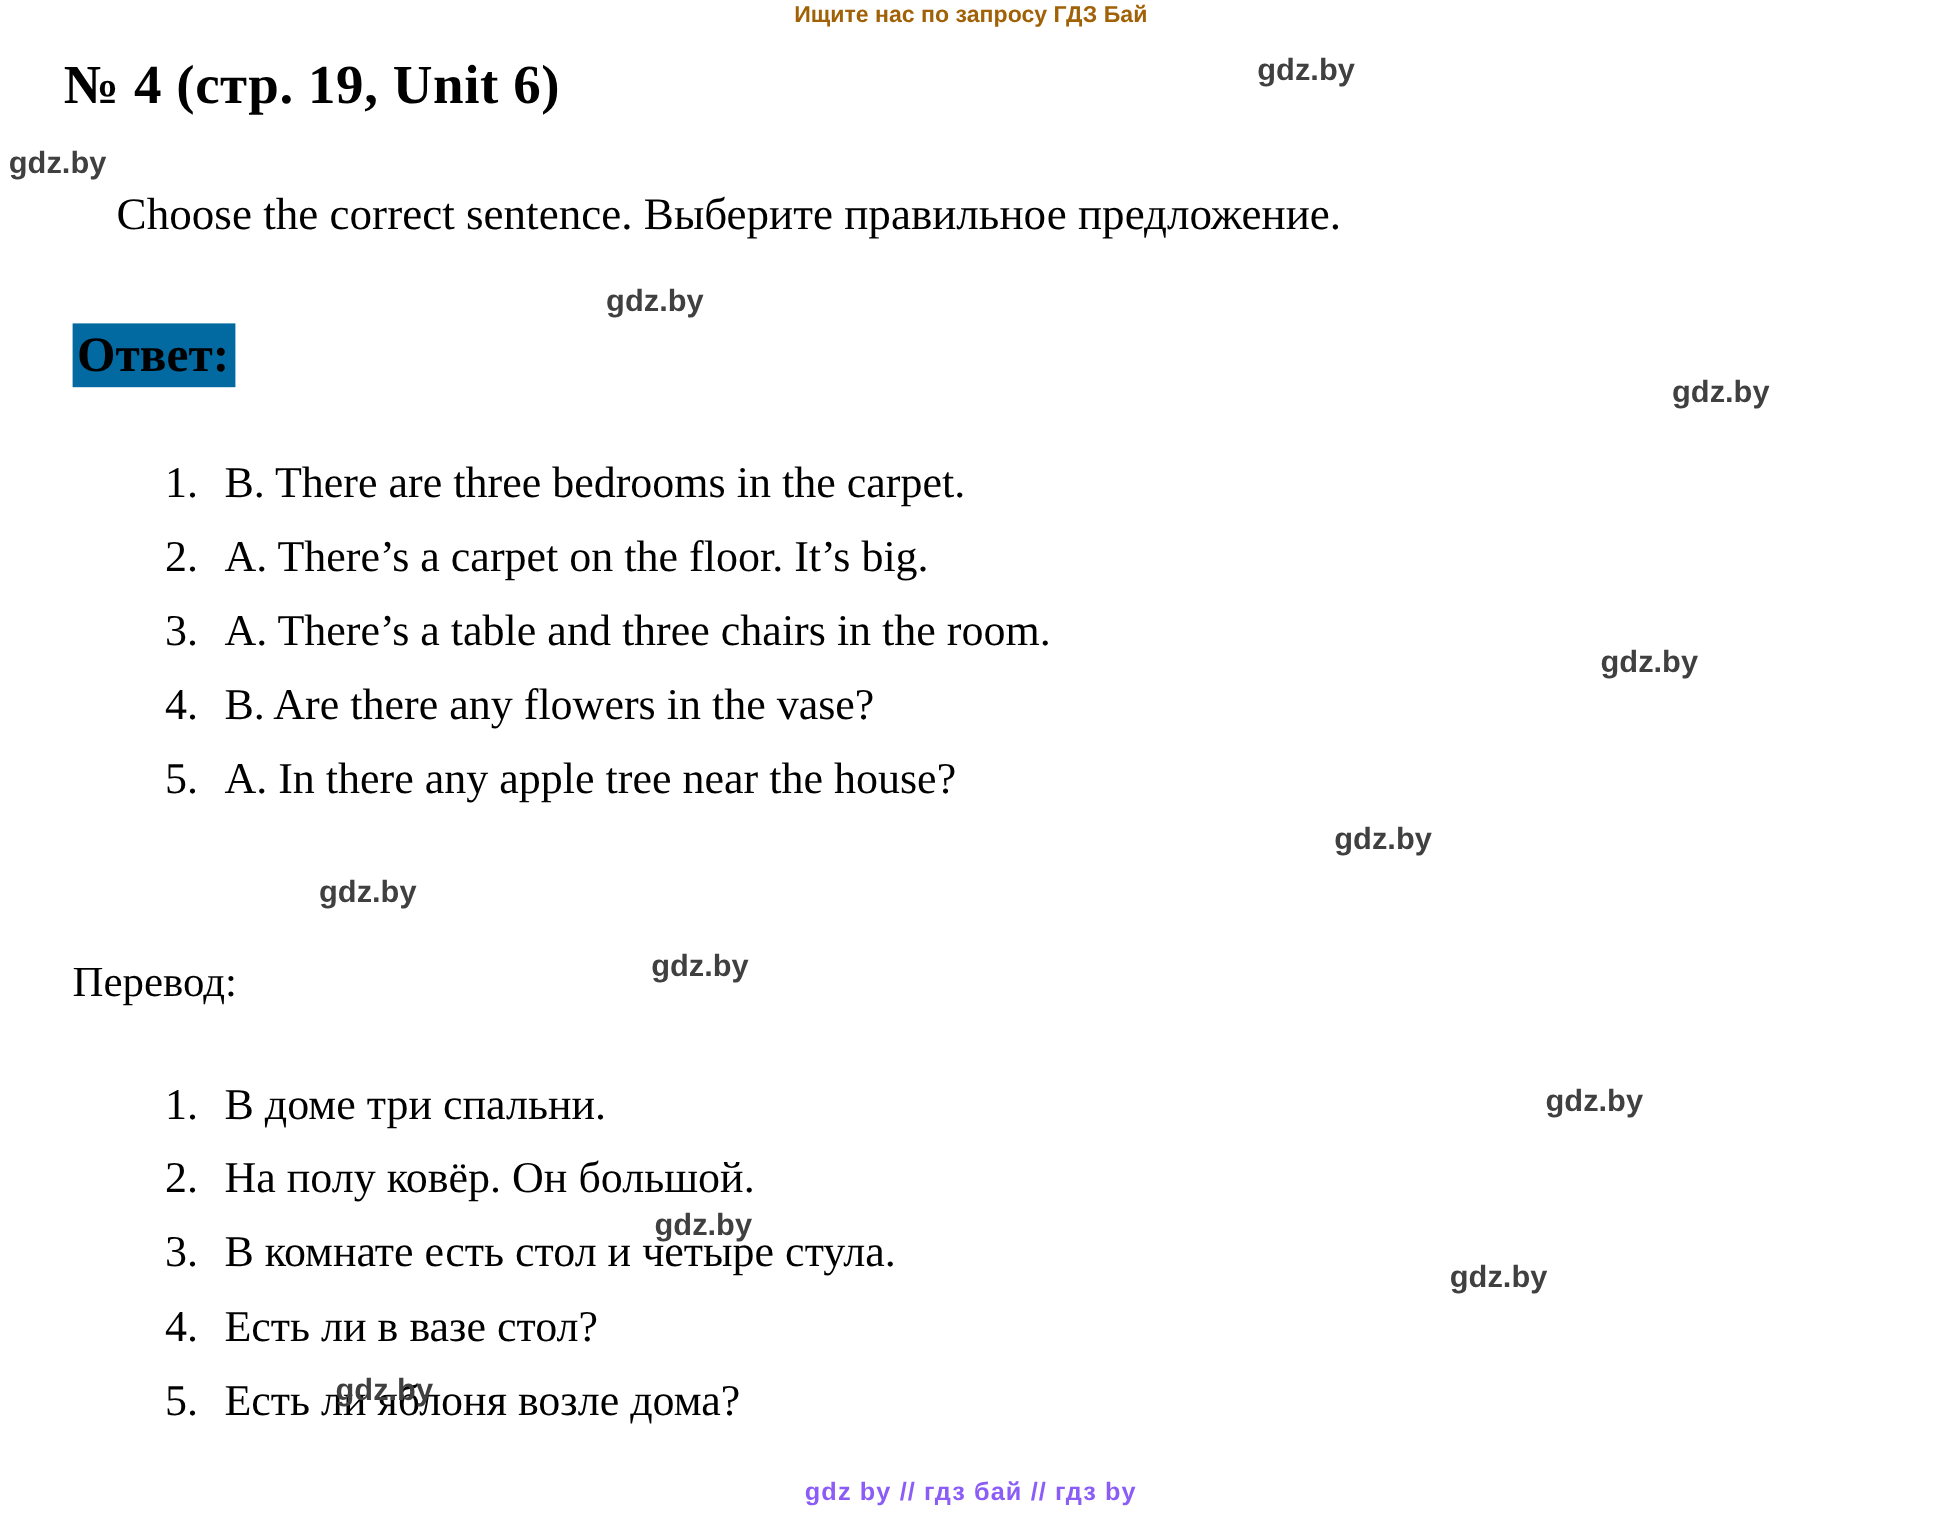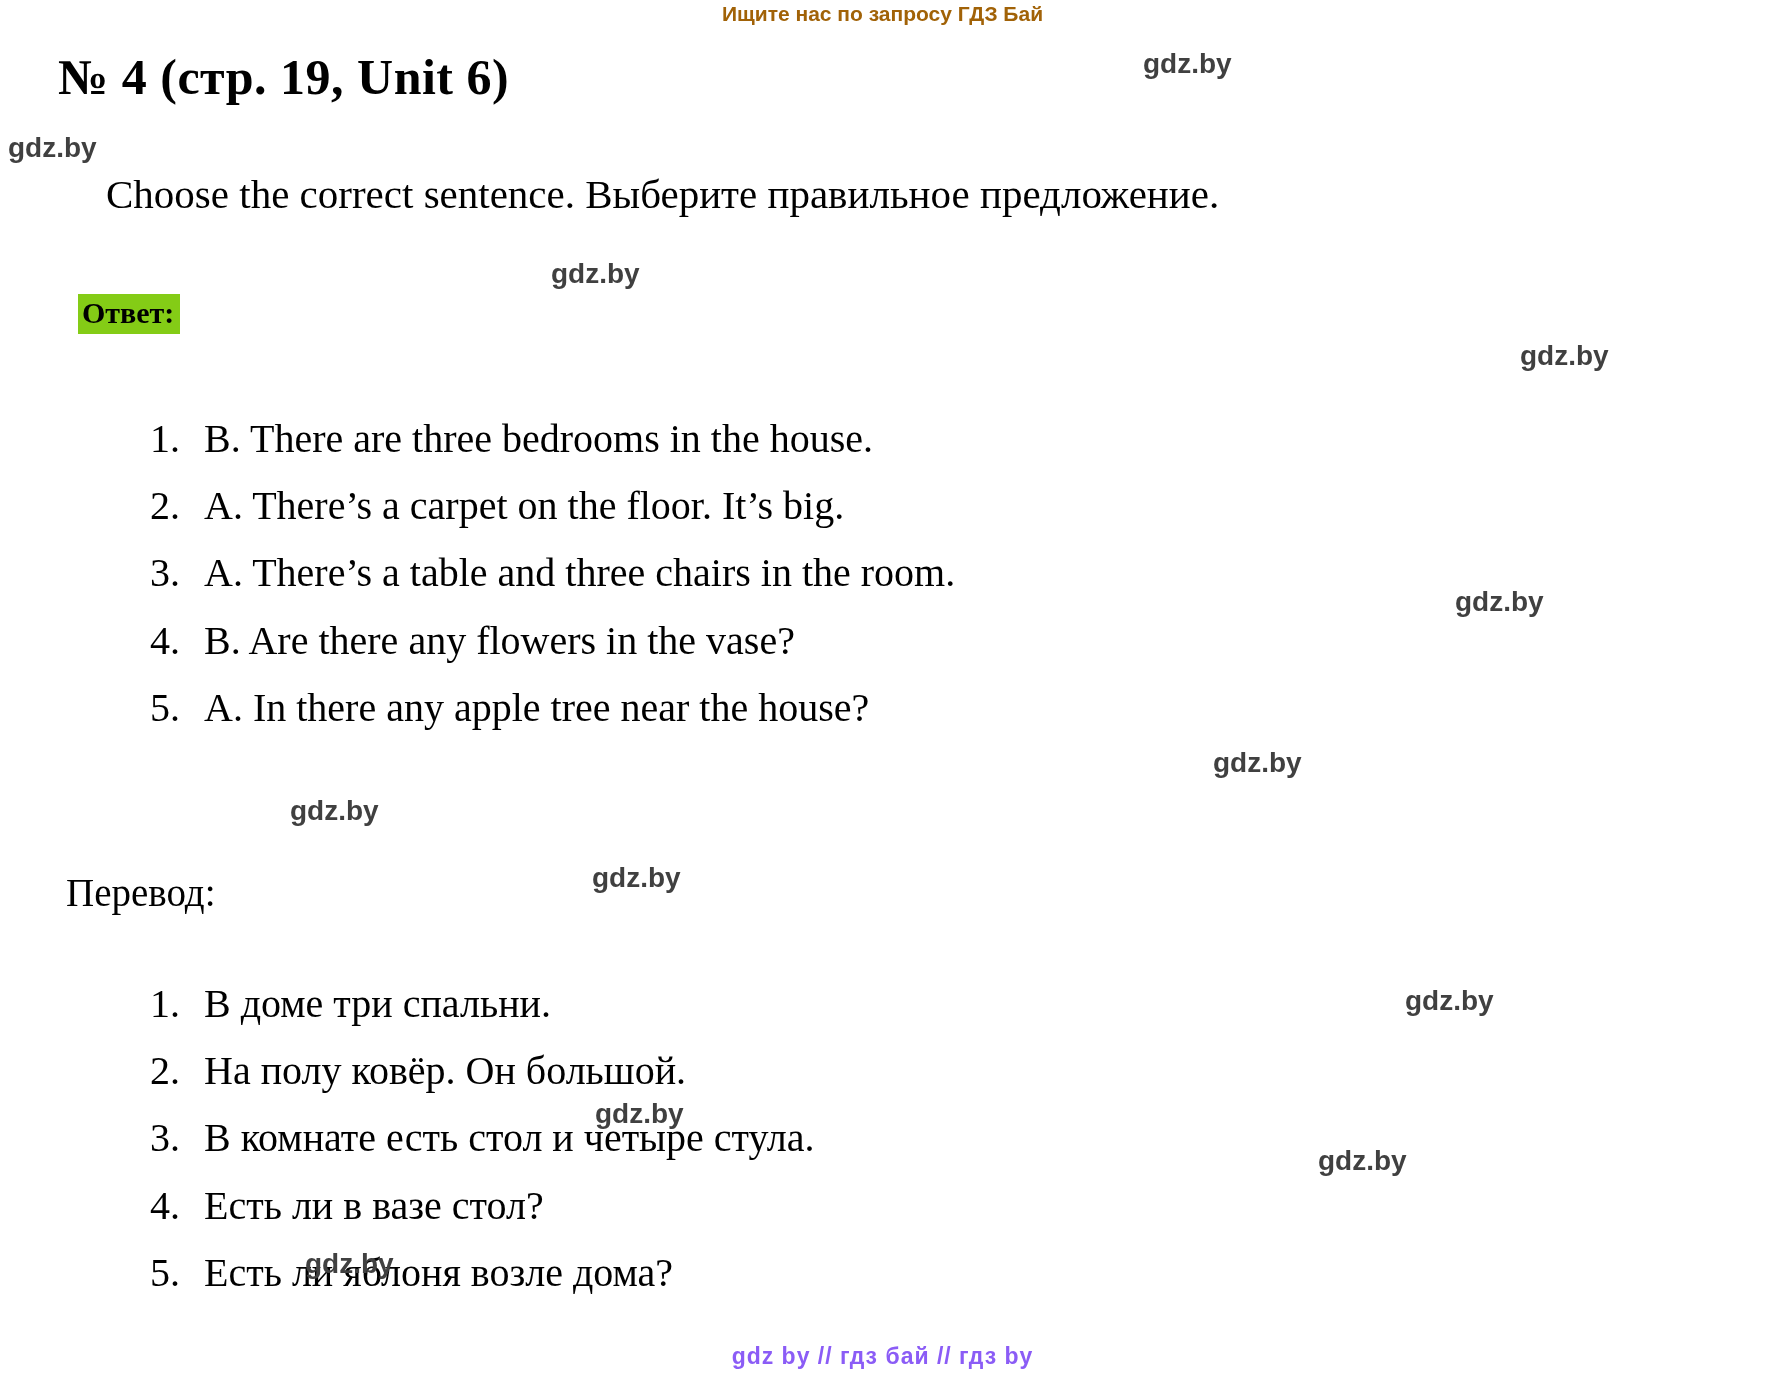--- a/index.html
+++ b/index.html
@@ -62,25 +62,24 @@
     left: 70px;
     font-size: 41px;
     white-space: nowrap;
     margin-left: 36px;
   }
 
   .answer-head {
     position: absolute;
     top: 294px;
     left: 66px;
-    font-size: 30px;
+    font-size: 45px;
     font-weight: bold;
-    background: #84cc16;
+    background: #0369a1;
     padding: 2px 6px 4px 4px;
-    margin-left: 12px;
   }
 
   .translate-head {
     position: absolute;
     top: 870px;
     left: 66px;
     font-size: 39px;
     font-weight: normal;
   }
 
@@ -135,21 +134,21 @@
 
 <div class="content">
 
   <div class="task-title">№ 4 (стр. 19, Unit 6)</div>
 
   <div class="task-desc">Choose the correct sentence. Выберите правильное предложение.</div>
 
   <div class="answer-head">Ответ:</div>
 
   <ol class="answers">
-    <li>B. There are three bedrooms in the house.</li>
+    <li>B. There are three bedrooms in the carpet.</li>
     <li>A. There’s a carpet on the floor. It’s big.</li>
     <li>A. There’s a table and three chairs in the room.</li>
     <li>B. Are there any flowers in the vase?</li>
     <li>A. In there any apple tree near the house?</li>
   </ol>
 
   <div class="translate-head">Перевод:</div>
 
   <ol class="translations">
     <li>В доме три спальни.</li>

